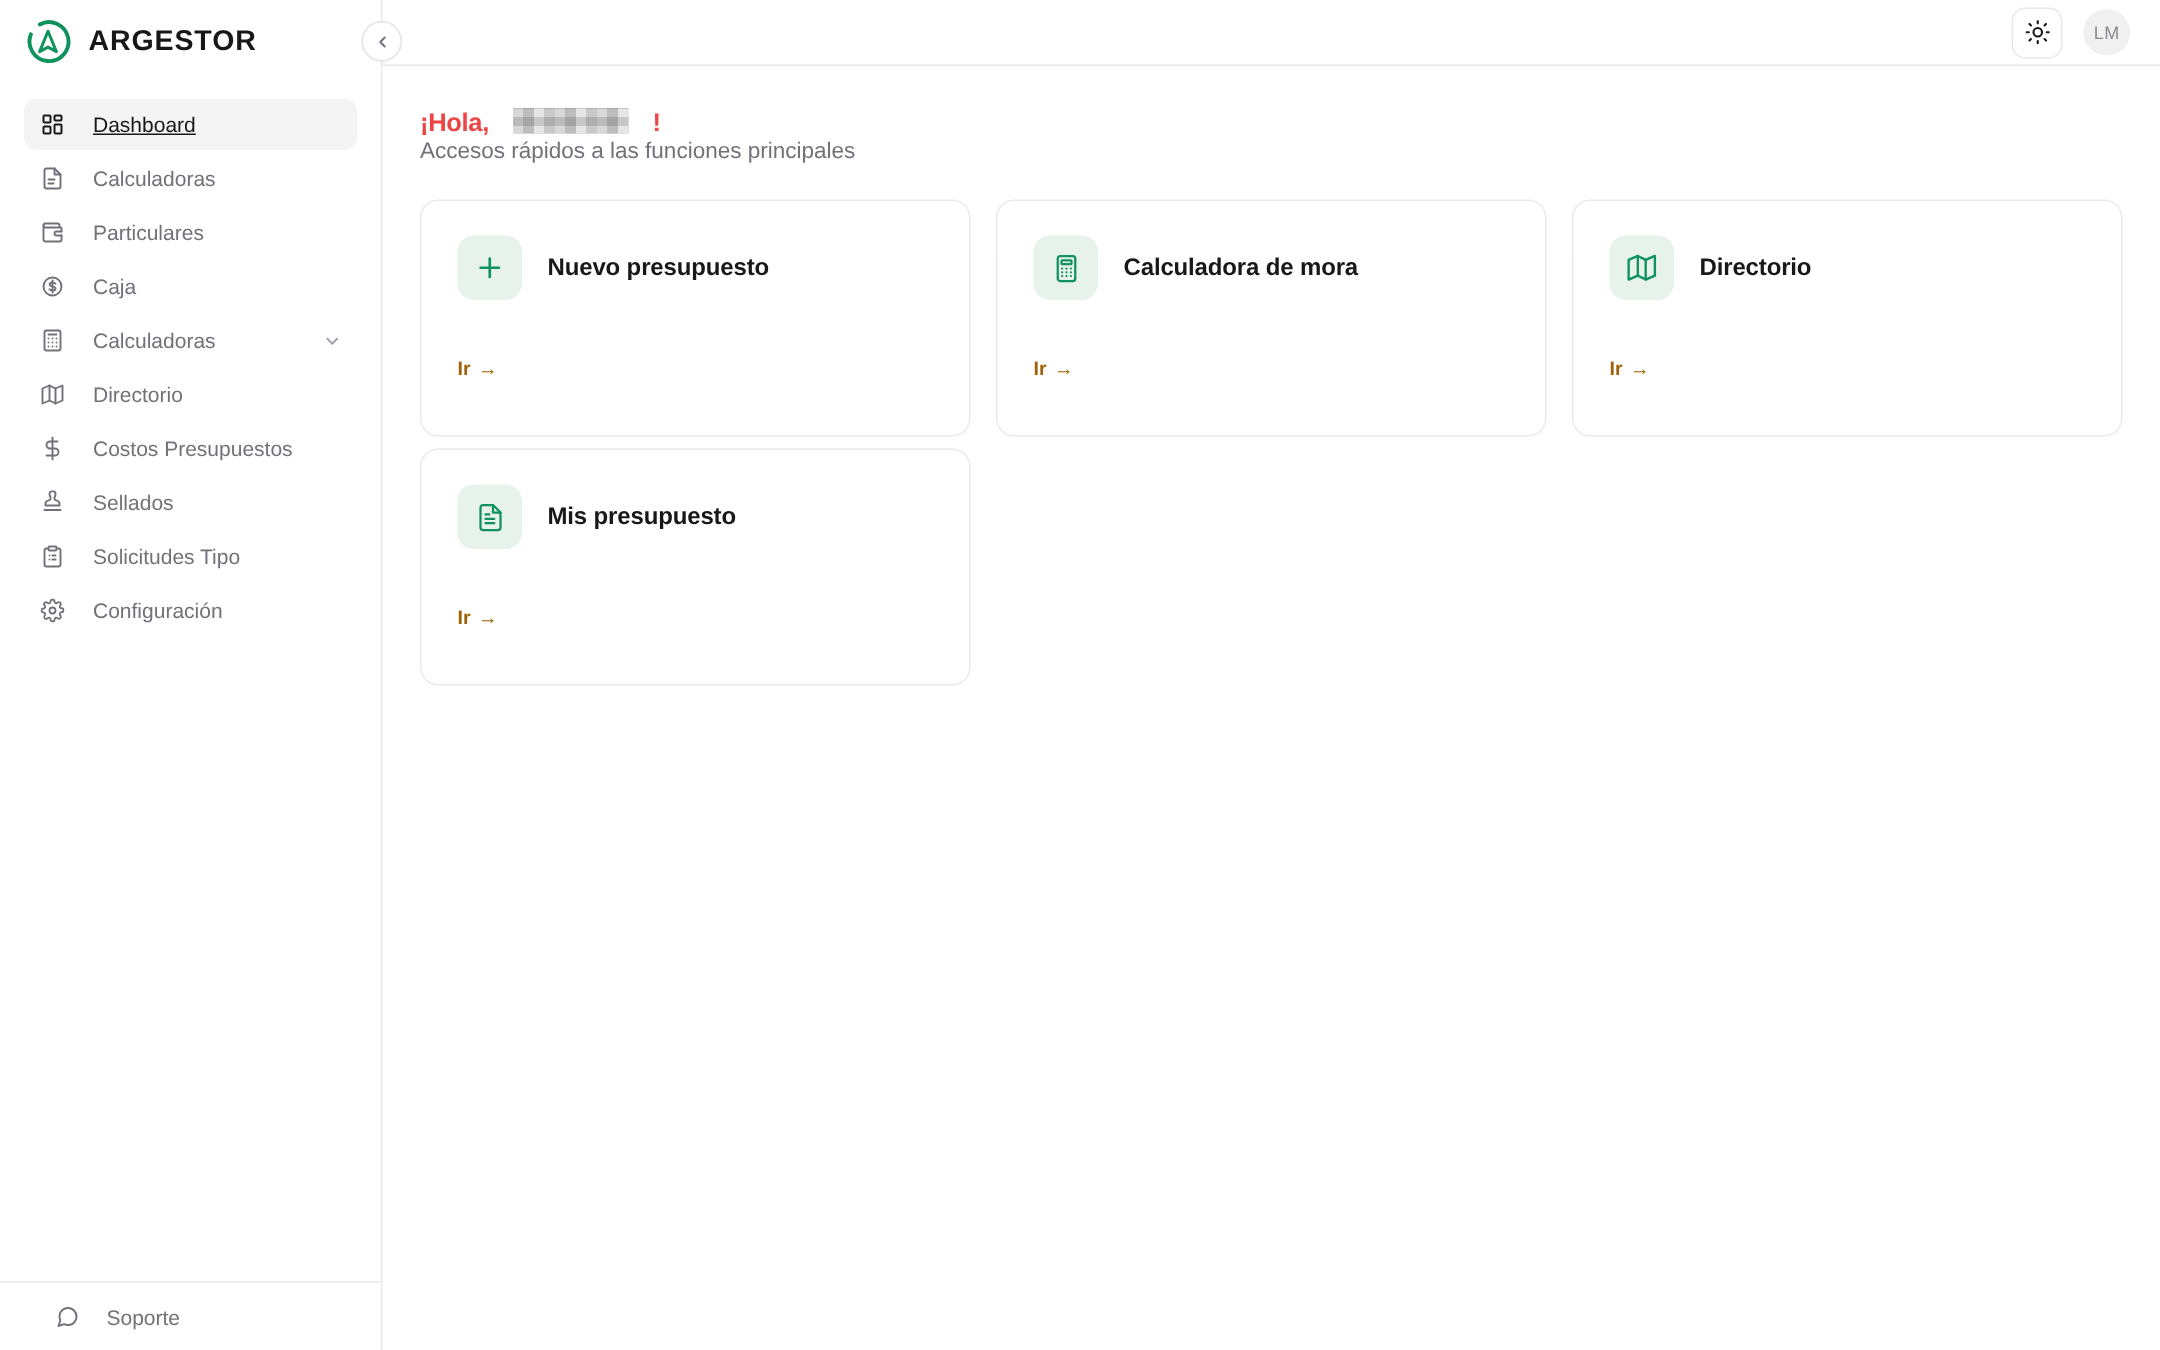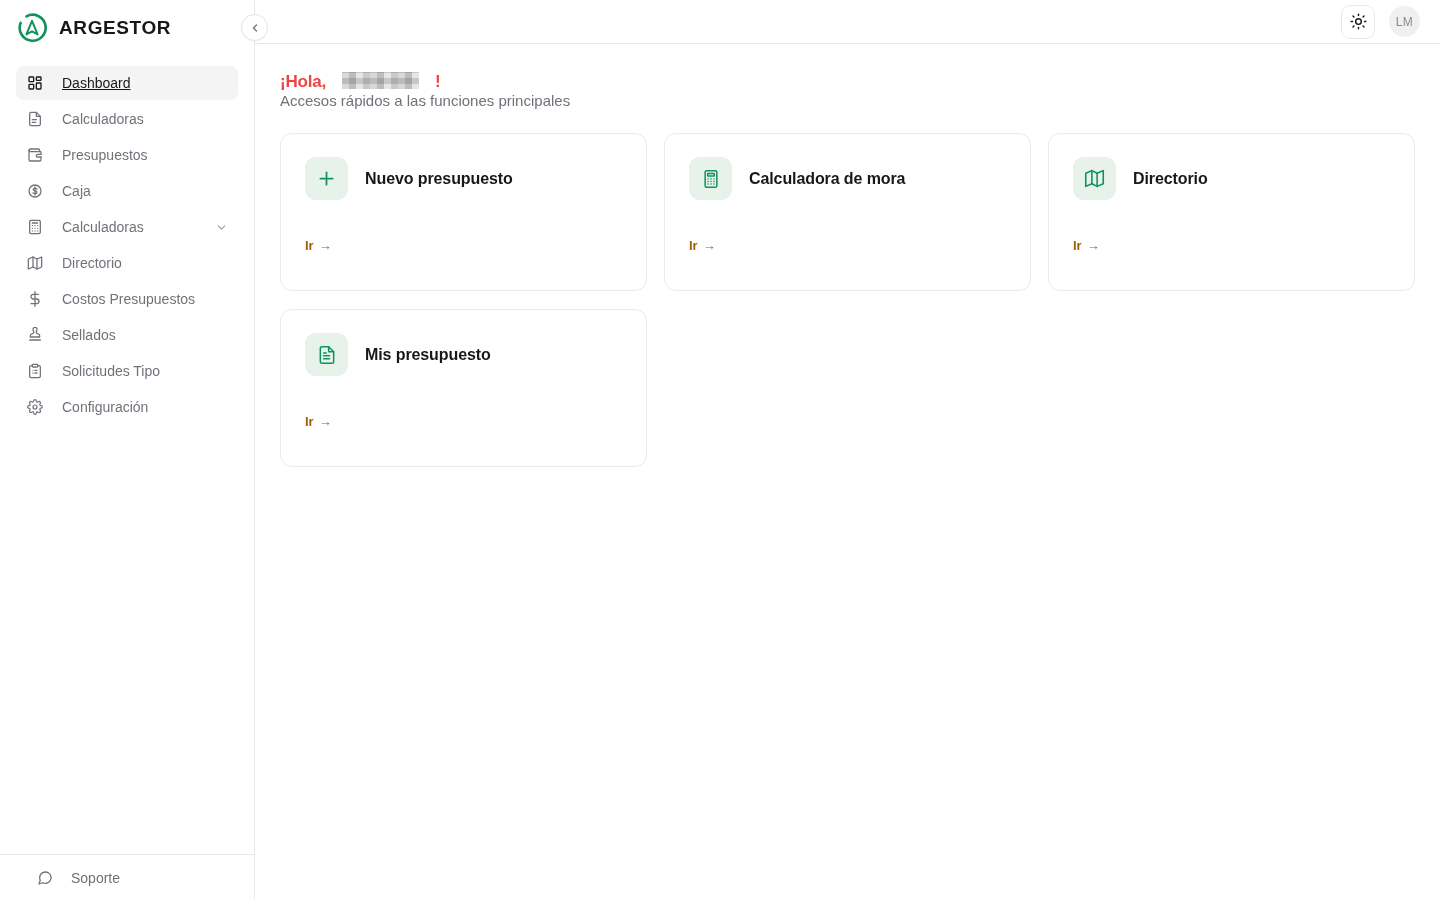--- a/index.html
+++ b/index.html
@@ -240,21 +240,21 @@
   .subtitle {
     margin-top: 0;
     font-size: 15px;
     color: #71717a;
   }
 
   .cards-grid {
     margin-top: 24px;
     display: grid;
     grid-template-columns: repeat(3, 367px);
-    gap: 18px 17px;
+    gap: 8px 17px;
   }
 
   .card {
     height: 158px;
     background: #ffffff;
     border: 1px solid #eaeaec;
     border-radius: 12px;
     padding: 23px 24px 20px 24px;
     display: flex;
     flex-direction: column;
@@ -353,21 +353,21 @@
       </a>
 
       <a class="nav-item" href="#">
         <span class="nav-icon">
           <svg width="16" height="16" viewBox="0 0 24 24" fill="none" stroke="currentColor" stroke-width="1.9" stroke-linecap="round" stroke-linejoin="round">
             <path d="M19 7V5a2 2 0 0 0-2-2H5a2 2 0 0 0 0 4h15a1 1 0 0 1 1 1v3"></path>
             <path d="M3 5v14a2 2 0 0 0 2 2h14a2 2 0 0 0 2-2v-4"></path>
             <path d="M21 11h-5a2 2 0 0 0 0 4h5"></path>
           </svg>
         </span>
-        <span class="nav-label">Presupuestos</span>
+        <span class="nav-label">Particulares</span>
       </a>
 
       <a class="nav-item" href="#">
         <span class="nav-icon">
           <svg width="16" height="16" viewBox="0 0 24 24" fill="none" stroke="currentColor" stroke-width="1.9" stroke-linecap="round" stroke-linejoin="round">
             <circle cx="12" cy="12" r="9"></circle>
             <path d="M15 9.2c-.6-.8-1.7-1.2-3-1.2-1.7 0-2.8.8-2.8 1.9 0 2.7 5.8 1.3 5.8 4.1 0 1.2-1.2 2-3 2-1.3 0-2.4-.4-3-1.2"></path>
             <line x1="12" y1="6" x2="12" y2="18"></line>
           </svg>
         </span>

